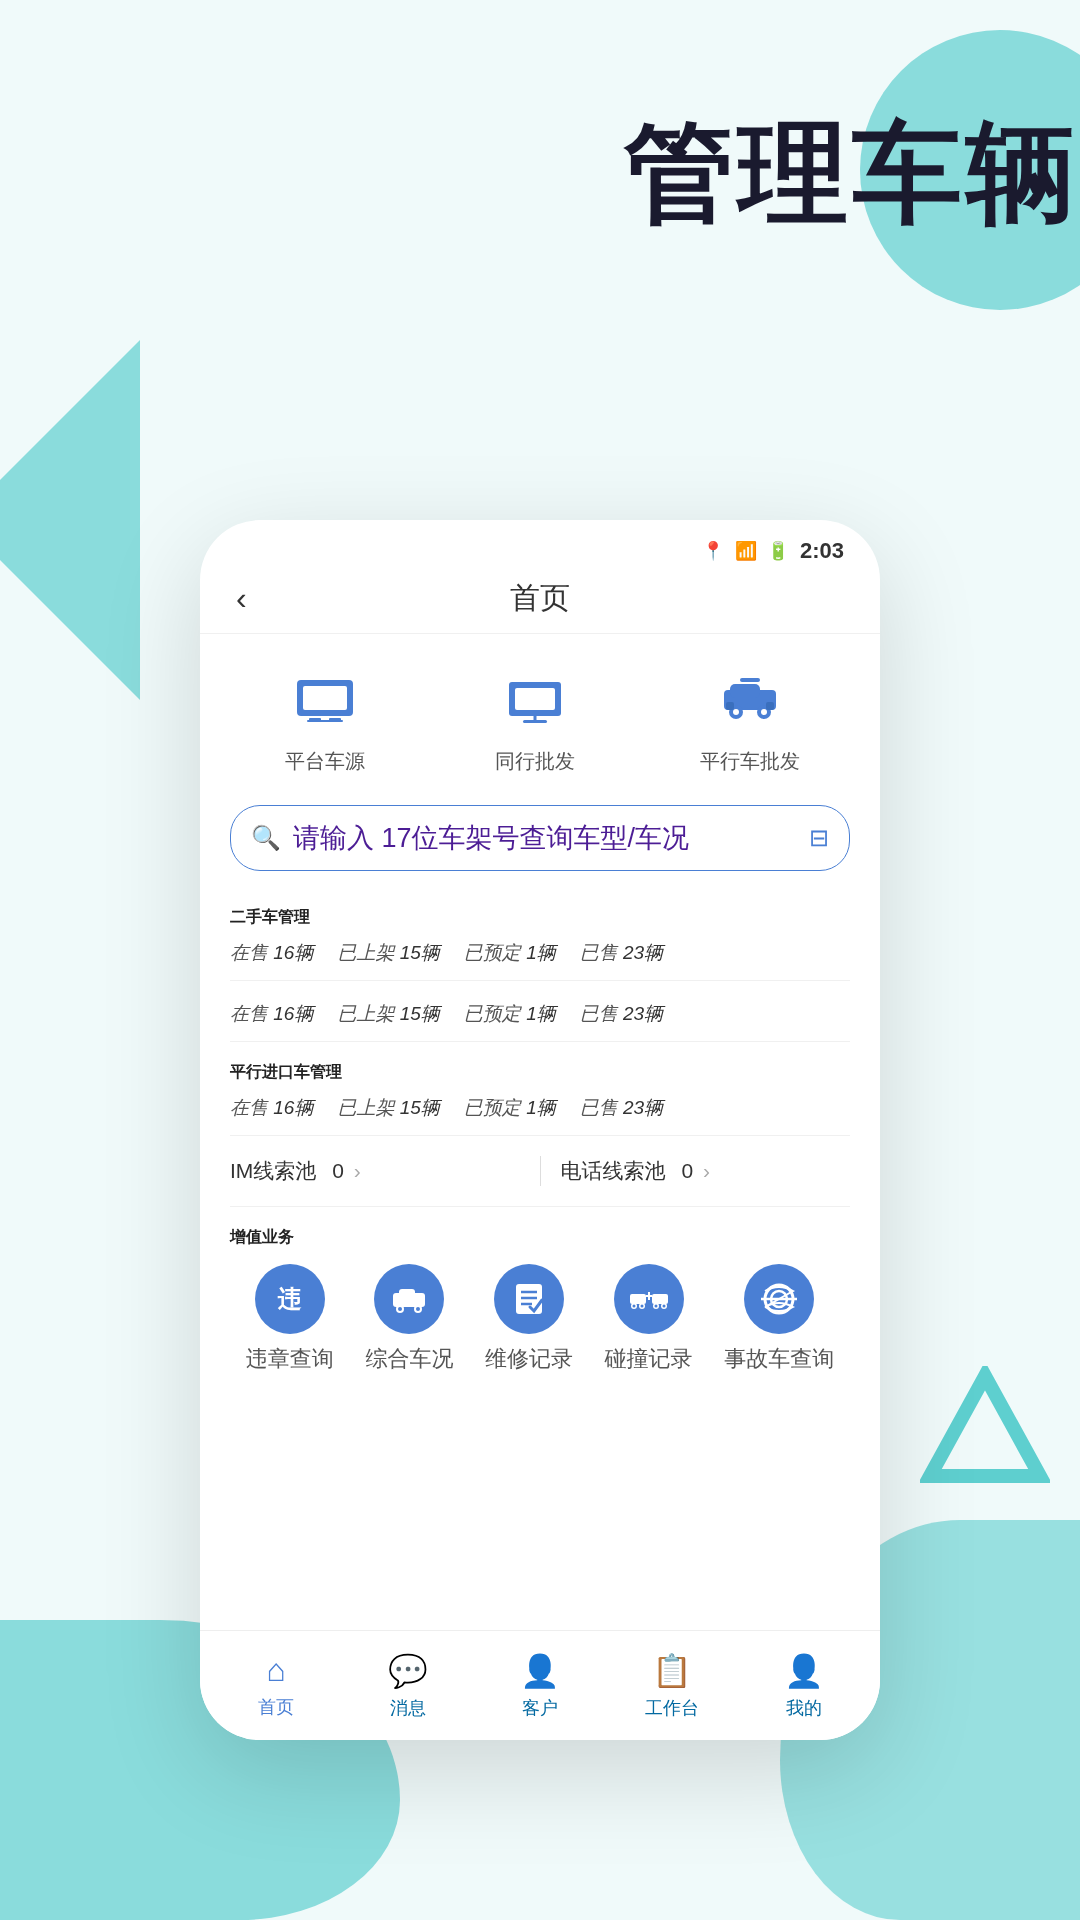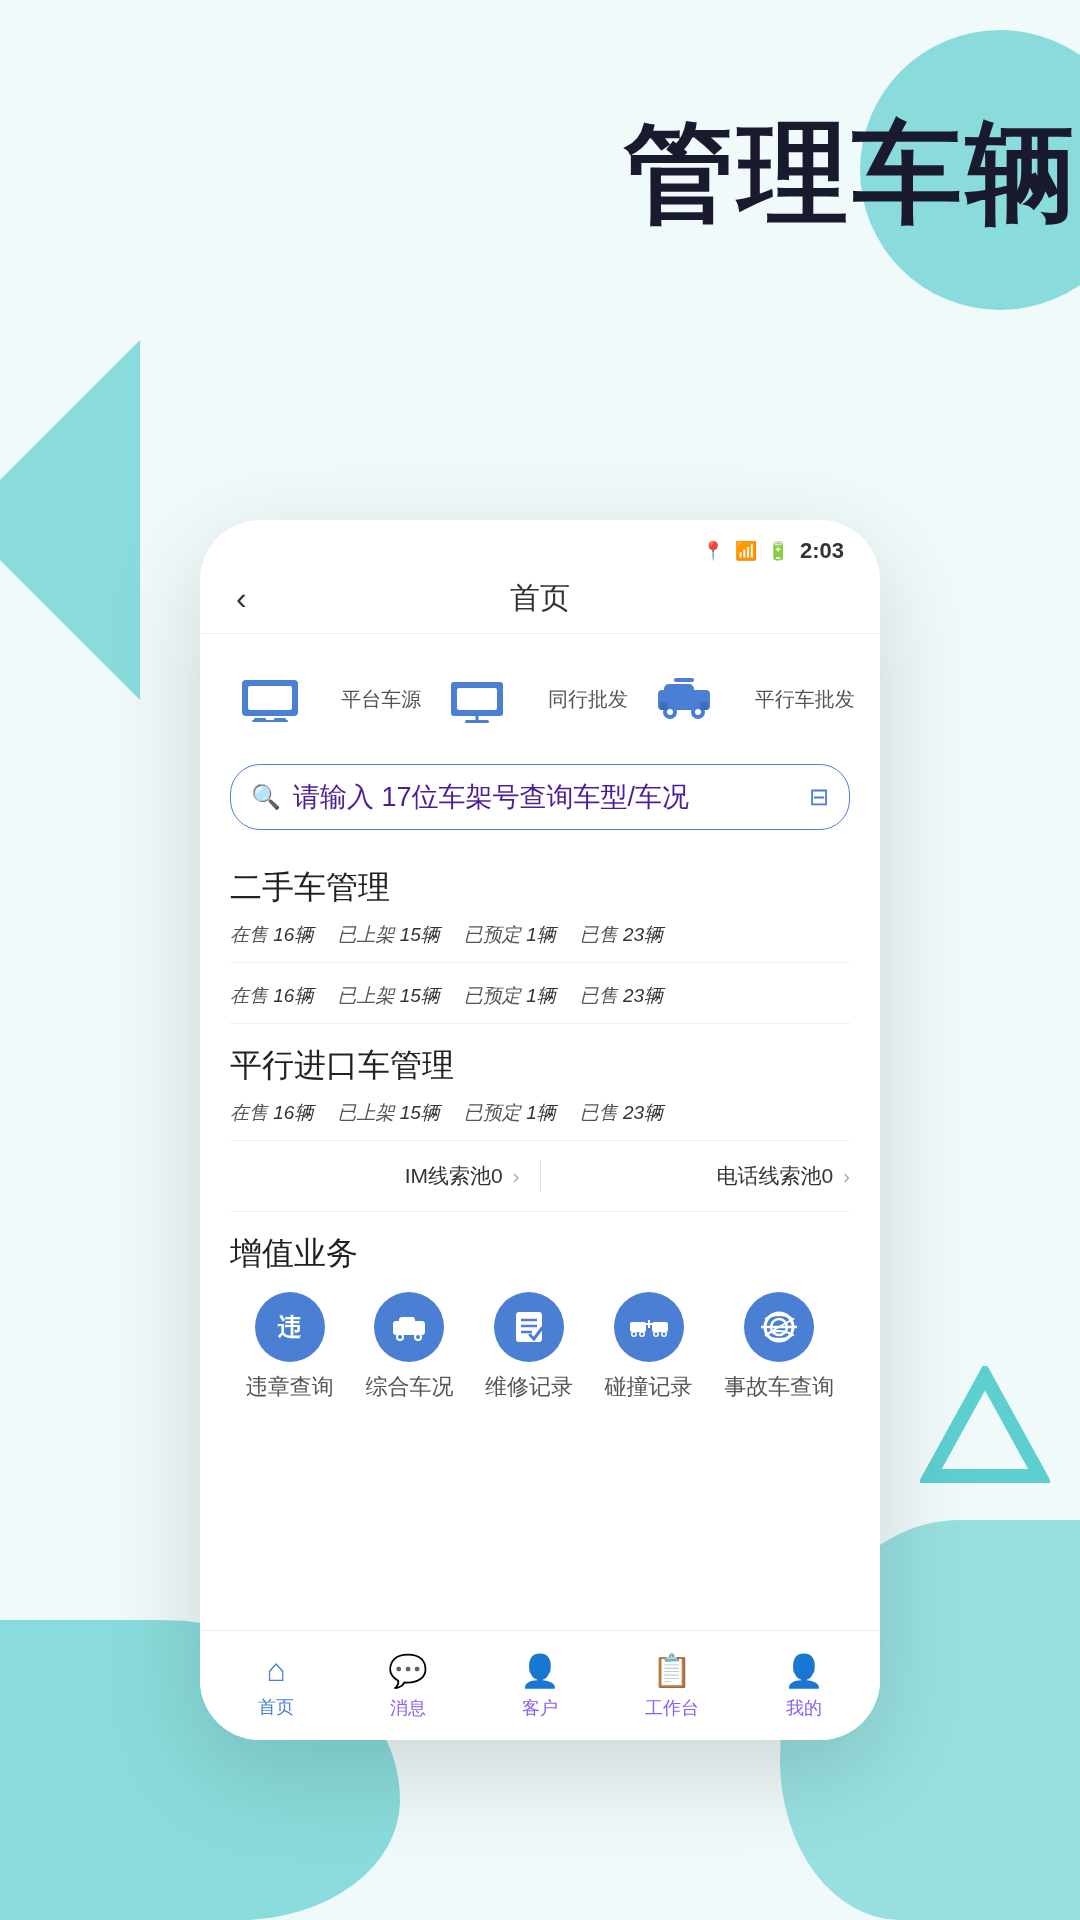--- a/index.html
+++ b/index.html
@@ -128,22 +128,23 @@
     }
 
     
     .quick-access {
       display: flex;
       justify-content: space-around;
       padding: 30px 20px 20px;
     }
     .quick-item {
       display: flex;
-      align-items: center;
-      gap: 26px;
+      flex-direction: column;
+      align-items: center;
+      gap: 14px;
       cursor: pointer;
     }
     .quick-icon {
       width: 90px;
       height: 70px;
       display: flex;
       align-items: center;
       justify-content: center;
     }
     .quick-icon svg {
@@ -179,22 +180,22 @@
     .search-scan-icon {
       color: #4a7fd4;
       font-size: 24px;
     }
 
     
     .section {
       padding: 16px 30px 10px;
     }
     .section-title {
-      font-size: 32px;
-      font-weight: 400;
+      font-size: 16px;
+      font-weight: 700;
       color: #222;
       margin-bottom: 12px;
     }
     .section-stats {
       display: flex;
       gap: 0;
       font-size: 19px;
       color: #555;
       font-style: italic;
     }
@@ -215,25 +216,26 @@
 
     
     .lead-pool {
       display: flex;
       padding: 16px 30px;
       align-items: center;
     }
     .lead-pool-item {
       flex: 1;
       display: flex;
-      justify-content: flex-end;
+      justify-content: flex-start;
       align-items: center;
       font-size: 21px;
       color: #333;
       cursor: pointer;
+      gap: 16px;
     }
     .lead-pool-divider {
       width: 1px;
       height: 30px;
       background: #ddd;
       margin: 0 20px;
     }
 
     
     .value-services {
@@ -288,21 +290,21 @@
       align-items: center;
       gap: 6px;
       cursor: pointer;
       flex: 1;
     }
     .bottom-nav-icon {
       font-size: 32px;
     }
     .bottom-nav-label {
       font-size: 18px;
-      color: #8b5cf6;
+      color: #0369a1;
     }
     .bottom-nav-item.active .bottom-nav-label {
       color: #4a7fd4;
     }
     .bottom-nav-item.active .bottom-nav-icon {
       color: #4a7fd4;
     }
 
     
     .triangle-svg {

